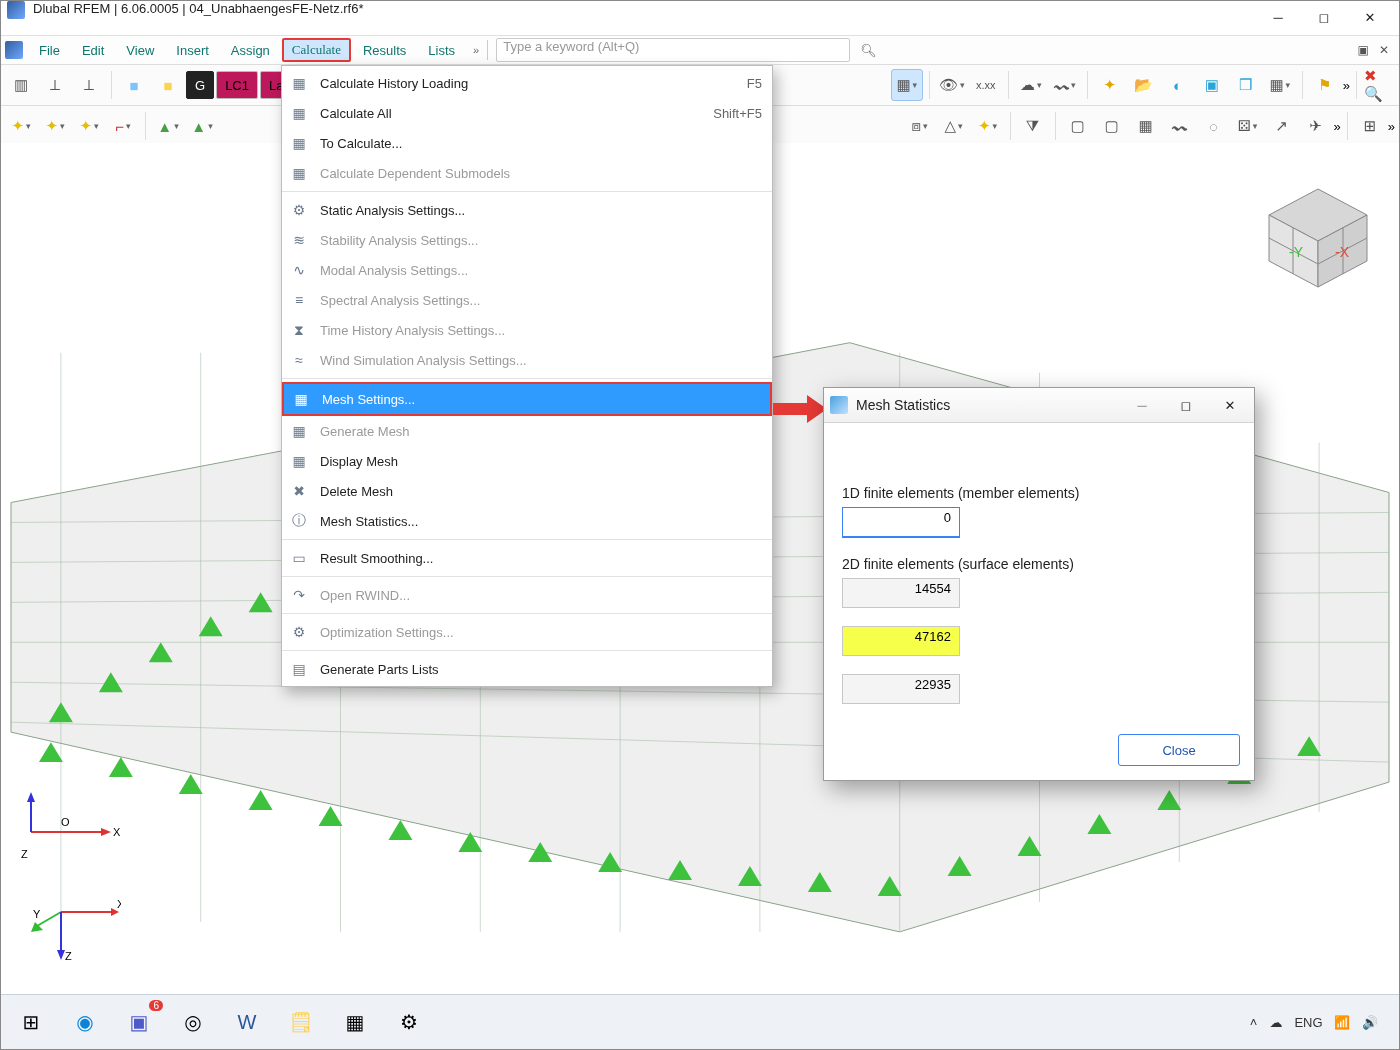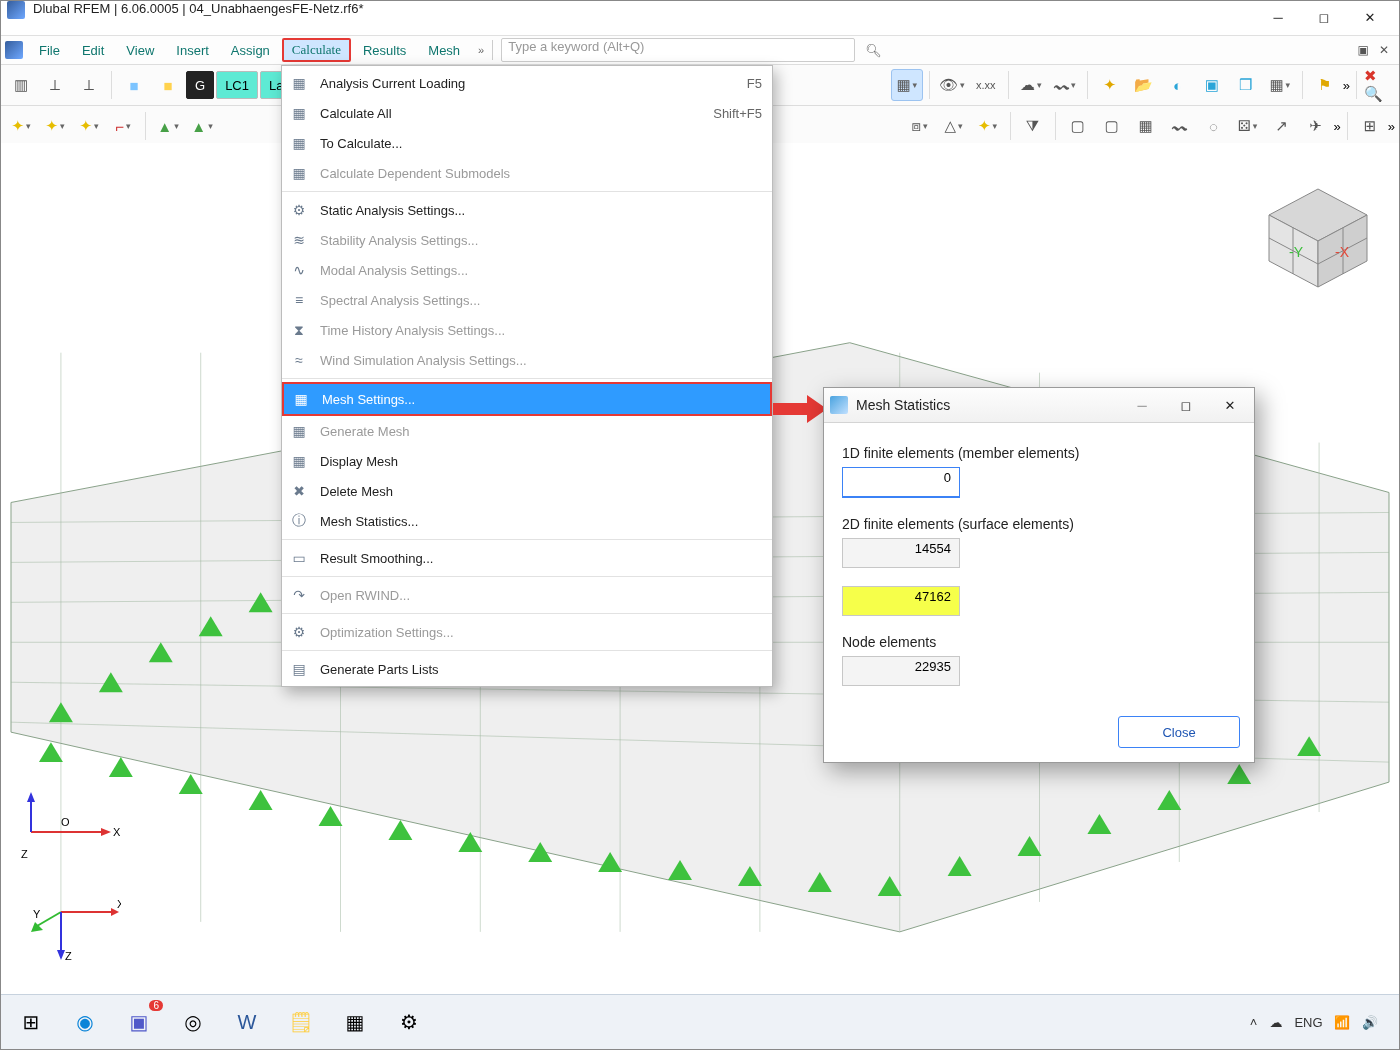--- a/index.html
+++ b/index.html
@@ -20,21 +20,21 @@
   .menubar .chev { font-size:11px; color:#666; padding:0 6px; }
   .menubar .search { margin-left:6px; flex:0 0 340px; height:22px; border:1px solid #ccc; border-radius:2px; background:#fff; display:flex; padding:0 6px; color:#999; }
   .menubar .search-ic { margin-left:8px; color:#666; }
   .menubar .right { margin-left:auto; display:flex; gap:10px; padding-right:6px; color:#555; font-size:12px; }
 
   
   .toolbar { height:40px; background:#fbfbfb; border-bottom:1px solid #ddd; display:flex; align-items:center; padding:0 4px; gap:2px; }
   .toolbar .sep { width:1px; height:28px; background:#ddd; margin:0 4px; }
   .tbtn { width:30px; height:30px; display:flex; align-items:center; justify-content:center; border:1px solid transparent; border-radius:3px; font-size:15px; color:#555; }
   .tbtn.drop::after{ content:"▾"; font-size:9px; color:#666; margin-left:2px; }
-  .pill { height:26px; border:1px solid #bbb; background:#5eead4; display:flex; align-items:center; padding:0 8px; border-radius:2px; }
+  .pill { height:26px; border:1px solid #bbb; background:#be185d; display:flex; align-items:center; padding:0 8px; border-radius:2px; }
   .pill.dark { background:#222; color:#fff; border-color:#222; }
   .fill { flex:1; }
 
   
   .viewport { position:absolute; left:0; right:0; top:142px; bottom:54px; background:#fff; }
   .mesh-bg   { position:absolute; inset:0; }
   .nav-cube { position:absolute; top:40px; right:26px; width:110px; height:110px; }
   .axes { position:absolute; left:20px; bottom:130px; font-size:12px; color:#333; }
   .axes2{ position:absolute; left:30px; bottom:30px; font-size:12px; color:#333; }
 
@@ -51,21 +51,21 @@
   
   .red-arrow { position:absolute; top:394px; left:772px; z-index:35; }
   .red-arrow svg{ width:54px; height:28px; }
 
   
   .dialog { position:absolute; top:386px; left:822px; width:430px; background:#fff; border:1px solid #9a9a9a; box-shadow:6px 8px 22px rgba(0,0,0,.35); z-index:40; }
   .dialog .dtitle { height:34px; display:flex; align-items:center; gap:8px; padding:0 6px; background:linear-gradient(#fdfdfd,#f1f1f1); border-bottom:1px solid #d4d4d4; }
   .dialog .dtitle .icn { width:18px; height:18px; background:linear-gradient(135deg,#4aa3df,#c1e0ff); border-radius:2px; }
   .dialog .dtitle .dtxt { font-size:14px; color:#222; }
   .dialog .dtitle .dspacer{ flex:1; }
-  .dialog .dbody { padding:16px 18px 4px; }
+  .dialog .dbody { padding:16px 18px 4px;margin-top:40px; }
   .dialog .field-lbl { font-size:14px; color:#222; margin-top:6px; }
   .dialog .field-val { width:100px; height:24px; border:1px solid #c7c7c7; background:#f4f4f4; text-align:right; padding:2px 8px; margin:6px 0 18px; font-size:13px; }
   .dialog .field-val.focus { border:1px solid #3b82f6; border-bottom:2px solid #3b82f6; background:#fff; }
   .dialog .field-val.hl3d  { background:#f6ff4a; }
   .dialog .dfooter{ display:flex; justify-content:flex-end; padding:8px 14px 14px; }
   .dialog .closebtn{ width:120px; height:30px; border:1px solid #3b82f6; background:#fff; color:#1e55b3; border-radius:3px; display:flex; align-items:center; justify-content:center; }
 
   
   .taskbar { position:absolute; left:0; right:0; bottom:0; height:54px; background:#eef2f7; border-top:1px solid #c7d2de; display:flex; align-items:center; padding:0 8px; gap:10px; }
   .taskbar .tsk { width:44px; height:40px; border-radius:4px; display:flex; align-items:center; justify-content:center; font-size:20px; }
@@ -90,21 +90,21 @@
 
   <div class="menubar">
     <div class="mini-icn"></div>
     <div class="menu-item">File</div>
     <div class="menu-item">Edit</div>
     <div class="menu-item">View</div>
     <div class="menu-item">Insert</div>
     <div class="menu-item">Assign</div>
     <div class="menu-item calc">Calculate</div>
     <div class="menu-item">Results</div>
-    <div class="menu-item">Mesh</div>
+    <div class="menu-item">Lists</div>
     <span class="chev">»</span>
     <div style="width:1px;height:20px;background:#ccc"></div>
     <div class="search">
       <span>Type a keyword (Alt+Q)</span>
     </div>
     <span class="search-ic">🔍︎</span>
     <div class="right">
       <span>▣</span>
       <span>✕</span>
     </div>
@@ -256,21 +256,21 @@
         <text x="86" y="26" font-size="11">X</text>
         <text x="2" y="36" font-size="11">Y</text>
         <text x="34" y="78" font-size="11">Z</text>
       </svg>
     </div>
   </div>
 
   <div class="dropdown" id="calc-dd">
       <div class="dd-row">
         <span class="mi">▦</span>
-        <span>Analysis Current Loading</span>
+        <span>Calculate History Loading</span>
         <span class="sc">F5</span>
       </div>
       <div class="dd-row">
         <span class="mi">▦</span>
         <span>Calculate All</span>
         <span class="sc">Shift+F5</span>
       </div>
       <div class="dd-row">
         <span class="mi">▦</span>
         <span>To Calculate...</span>
@@ -364,21 +364,20 @@
     </div>
     <div class="dbody">
       <div class="field-lbl">1D finite elements (member elements)</div>
       <div class="field-val focus">0</div>
 
       <div class="field-lbl">2D finite elements (surface elements)</div>
       <div class="field-val">14554</div>
 
       <div class="field-val hl3d">47162</div>
 
-      <div class="field-lbl">Node elements</div>
       <div class="field-val">22935</div>
     </div>
     <div class="dfooter">
       <div class="closebtn">Close</div>
     </div>
   </div>
 
   <div class="taskbar">
     <div class="tsk">⊞</div>
     <div class="tsk" style="color:#0a84d8">◉</div>

